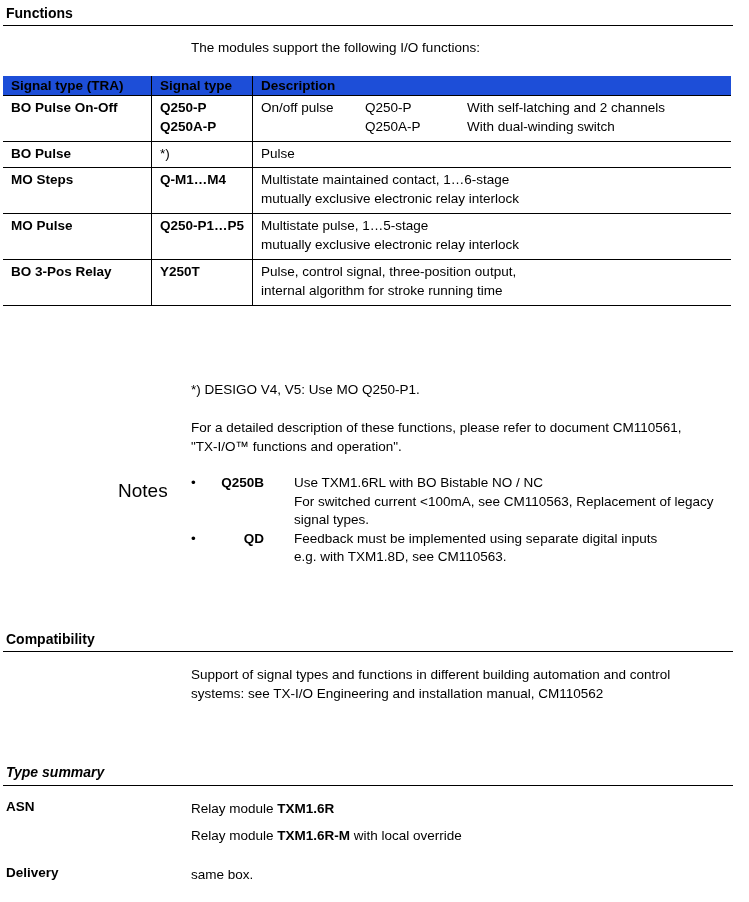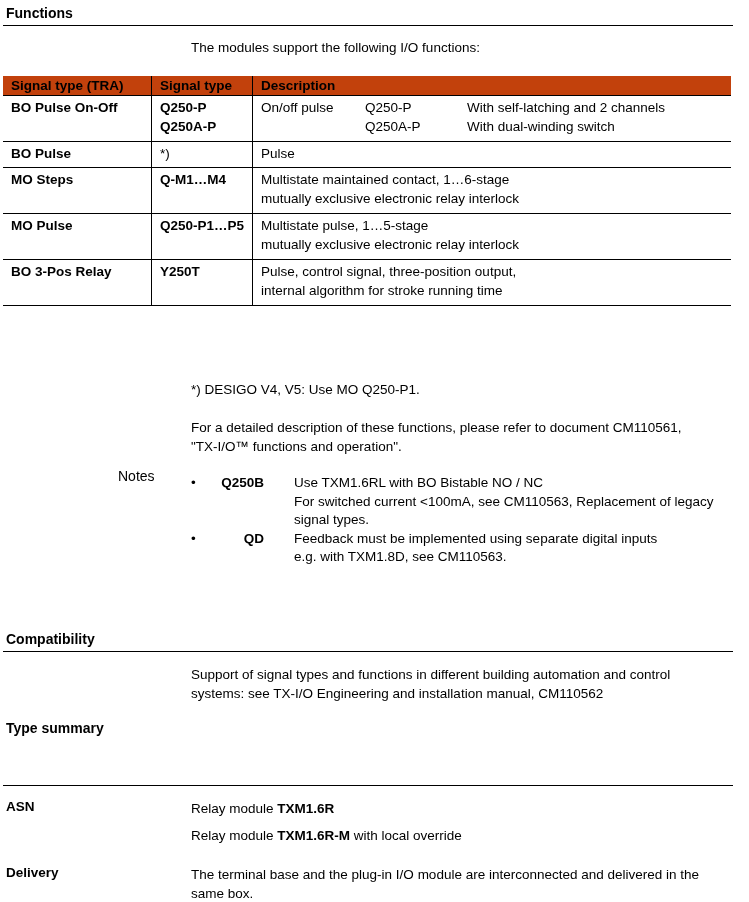--- a/index.html
+++ b/index.html
@@ -7,36 +7,36 @@
     width: 749px; height: 902px; position: relative; overflow: hidden;
     font-family: "Liberation Sans", sans-serif; color: #000; font-size: 13.5px;
   }
   .abs { position: absolute; }
   .section-title { font-weight: bold; font-size: 14px; left: 6px; }
   .rule { position: absolute; left: 3px; width: 730px; height: 0; border-top: 1.5px solid #000; }
   .para { left: 191px; line-height: 19px; font-size: 13.5px; }
 
   
   .tbl { position: absolute; left: 3px; top: 76px; width: 728px; border-collapse: collapse; font-size: 13.5px; }
-  .tbl th { background: #c2410c; text-align: left; font-weight: bold; padding: 1px 0 0 8px; height: 18px; line-height: 18px; border-bottom: 1.5px solid #000; }
+  .tbl th { background: #1d4ed8; text-align: left; font-weight: bold; padding: 1px 0 0 8px; height: 18px; line-height: 18px; border-bottom: 1.5px solid #000; }
   .tbl td { vertical-align: top; padding: 2px 0 0 8px; line-height: 19px; border-bottom: 1.5px solid #000; }
   .tbl th + th, .tbl td + td { border-left: 1px solid #000; }
   .tbl .c1 { width: 140px; font-weight: bold; }
   .tbl .c2 { width: 92px; font-weight: bold; }
   .tbl .c3 { font-weight: normal; }
   .tbl th.c3 { font-weight: bold; }
   .row-h2 td { height: 43px; }
   .row-h1 td { height: 23px; }
   .indent { padding-left: 15px; }
   .sub { display: inline-block; }
   .sub-a { width: 104px; }
   .sub-b { width: 102px; }
   .sub-c { }
 
-  .notes-label { left: 118px; top: 468px; font-size: 14px; }
+  .notes-label { left: 118px; top: 480px; font-size: 19px; }
   .notes-list { left: 191px; top: 474px; line-height: 18.5px; font-size: 13.5px; }
   .note-row { display: flex; }
   .bullet { width: 17px; }
   .note-key { width: 56px; font-weight: bold; text-align: right; }
   .note-text { width: 470px; margin-left: 30px; }
 
   .lbl { left: 6px; font-weight: bold; font-size: 13.5px; }
 </style>
 </head>
 <body>
@@ -148,28 +148,27 @@
   </div>
 </div>
 
 <div class="abs section-title" style="top:631px;">Compatibility</div>
 <div class="rule" style="top:651px;"></div>
 <div class="abs para" style="top:665px;">
   <div>Support of signal types and functions in different building automation and control</div>
   <div>systems: see TX-I/O Engineering and installation manual, CM110562</div>
 </div>
 
-<div class="abs section-title" style="top:720px;">Type summary</div>
+<div class="abs section-title" style="top:764px;font-style:italic;">Type summary</div>
 <div class="rule" style="top:785px;"></div>
 
 <div class="abs lbl" style="top:799px;">ASN</div>
 <div class="abs para" style="top:799px;">
   <span>Relay module </span><b>TXM1.6R</b><span></span>
 </div>
 <div class="abs para" style="top:826px;">
   <span>Relay module </span><b>TXM1.6R-M</b><span> with local override</span>
 </div>
 
 <div class="abs lbl" style="top:865px;">Delivery</div>
 <div class="abs para" style="top:865px;">
-  <div>The terminal base and the plug-in I/O module are interconnected and delivered in the</div>
   <div>same box.</div>
 </div>
 
 </body></html>

